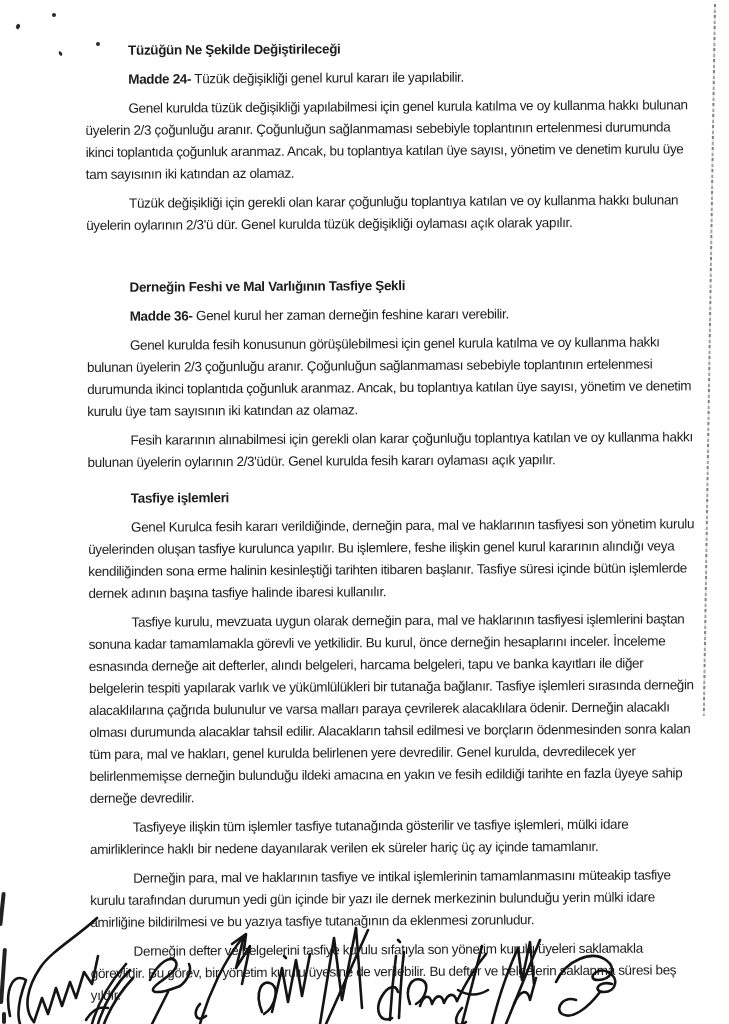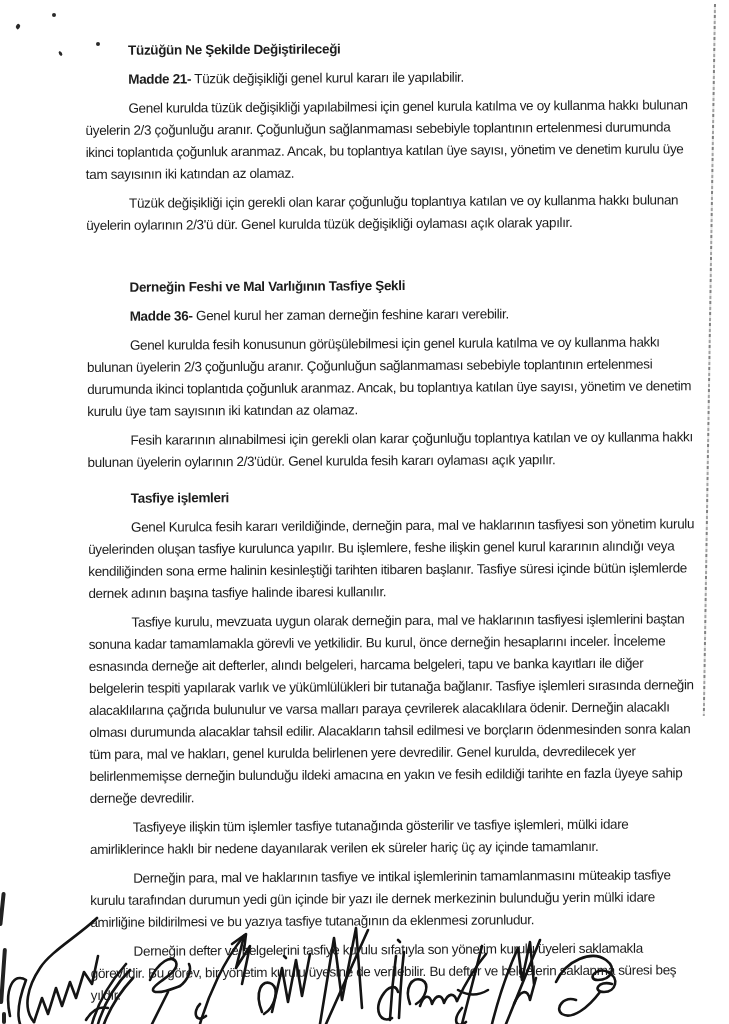--- a/index.html
+++ b/index.html
@@ -57,21 +57,21 @@
   <span class="speck sp4"></span>
   <span class="edge-line-right"></span>
   <span class="edge-mark-left em1"></span>
   <span class="edge-mark-left em2"></span>
   <span class="edge-mark-left em3"></span>
 
   <div class="text-body">
 
     <h3 class="heading sect1">Tüzüğün Ne Şekilde Değiştirileceği</h3>
 
-    <p class="para"><span class="lead">Madde 21-</span><span> Tüzük değişikliği genel kurul kararı ile yapılabilir.</span></p>
+    <p class="para"><span class="lead">Madde 24-</span><span> Tüzük değişikliği genel kurul kararı ile yapılabilir.</span></p>
 
     <p class="para">Genel kurulda tüzük değişikliği yapılabilmesi için genel kurula katılma ve oy kullanma hakkı bulunan üyelerin 2/3 çoğunluğu aranır. Çoğunluğun sağlanmaması sebebiyle toplantının ertelenmesi durumunda ikinci toplantıda çoğunluk aranmaz. Ancak, bu toplantıya katılan üye sayısı, yönetim ve denetim kurulu üye tam sayısının iki katından az olamaz.</p>
 
     <p class="para">Tüzük değişikliği için gerekli olan karar çoğunluğu toplantıya katılan ve oy kullanma hakkı bulunan üyelerin oylarının 2/3'ü dür. Genel kurulda tüzük değişikliği oylaması açık olarak yapılır.</p>
 
     <h3 class="heading sect2">Derneğin Feshi ve Mal Varlığının Tasfiye Şekli</h3>
 
     <p class="para"><span class="lead">Madde 36-</span><span> Genel kurul her zaman derneğin feshine kararı verebilir.</span></p>
 
     <p class="para">Genel kurulda fesih konusunun görüşülebilmesi için genel kurula katılma ve oy kullanma hakkı bulunan üyelerin 2/3 çoğunluğu aranır. Çoğunluğun sağlanmaması sebebiyle toplantının ertelenmesi durumunda ikinci toplantıda çoğunluk aranmaz. Ancak, bu toplantıya katılan üye sayısı, yönetim ve denetim kurulu üye tam sayısının iki katından az olamaz.</p>

